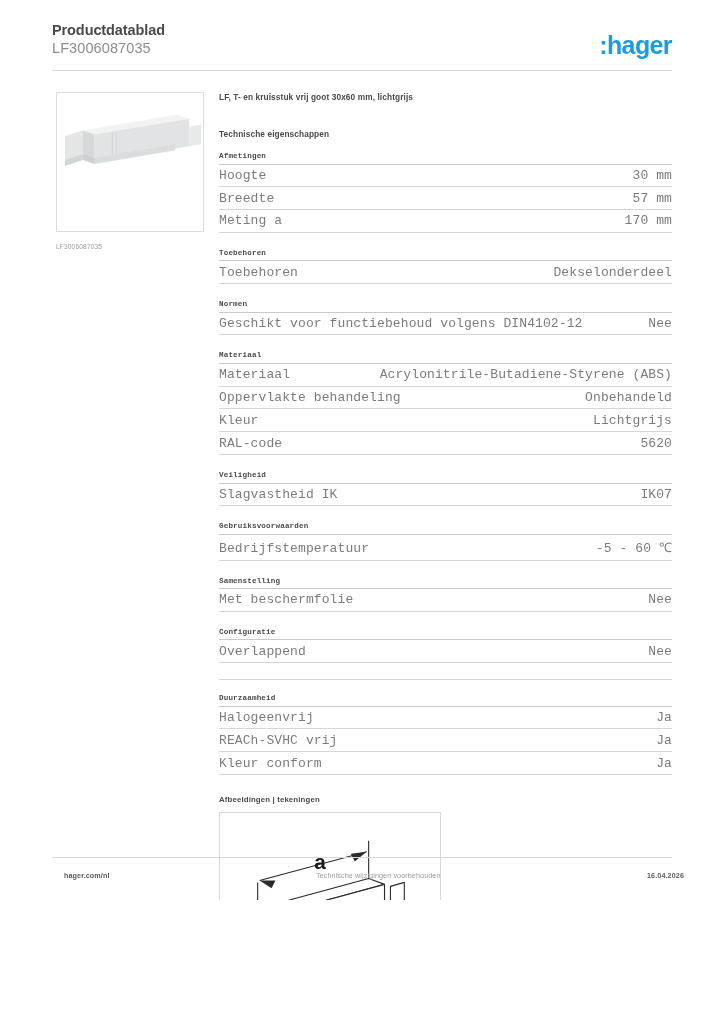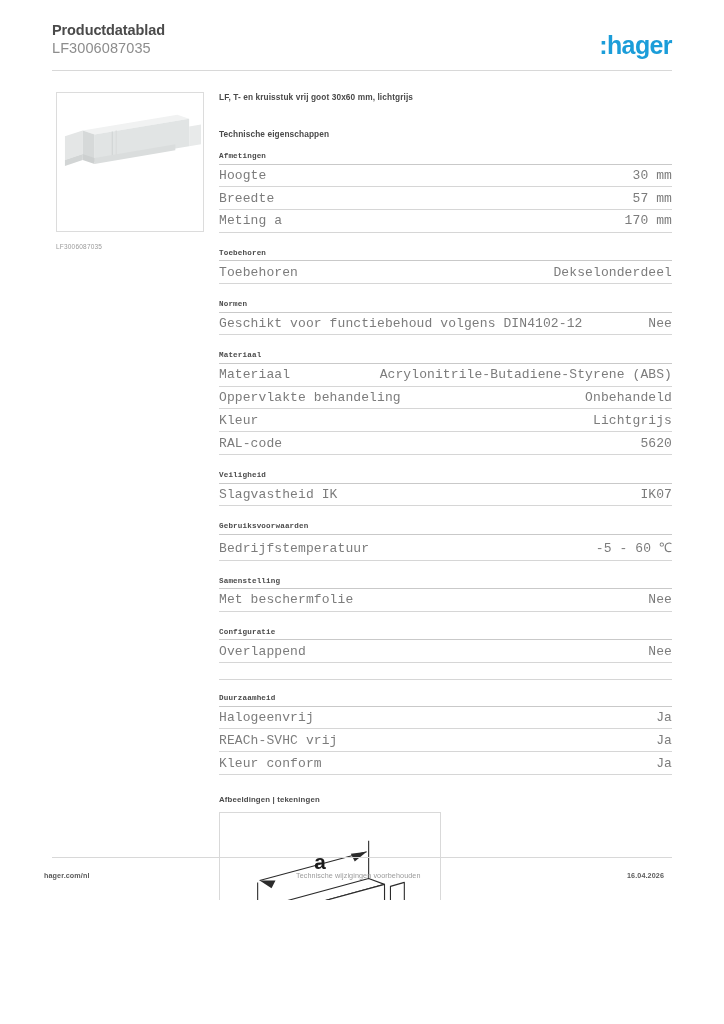--- a/index.html
+++ b/index.html
@@ -155,21 +155,21 @@
   .footer-rule {
     position: absolute;
     left: 52px;
     bottom: 42px;
     width: 620px;
     height: 1px;
     background: #d8d8d8;
   }
   .footer {
     position: absolute;
-    left: 44px;
+    left: 64px;
     bottom: 20px;
     width: 620px;
     display: flex;
     justify-content: space-between;
     align-items: baseline;
     font-size: 7.2px;
   }
   .f-left { font-weight: bold; color: #5a5a5a; letter-spacing: 0.1px; }
   .f-mid  { color: #9a9a9a; letter-spacing: 0.1px; }
   .f-right{ font-weight: bold; color: #5a5a5a; letter-spacing: 0.1px; }

